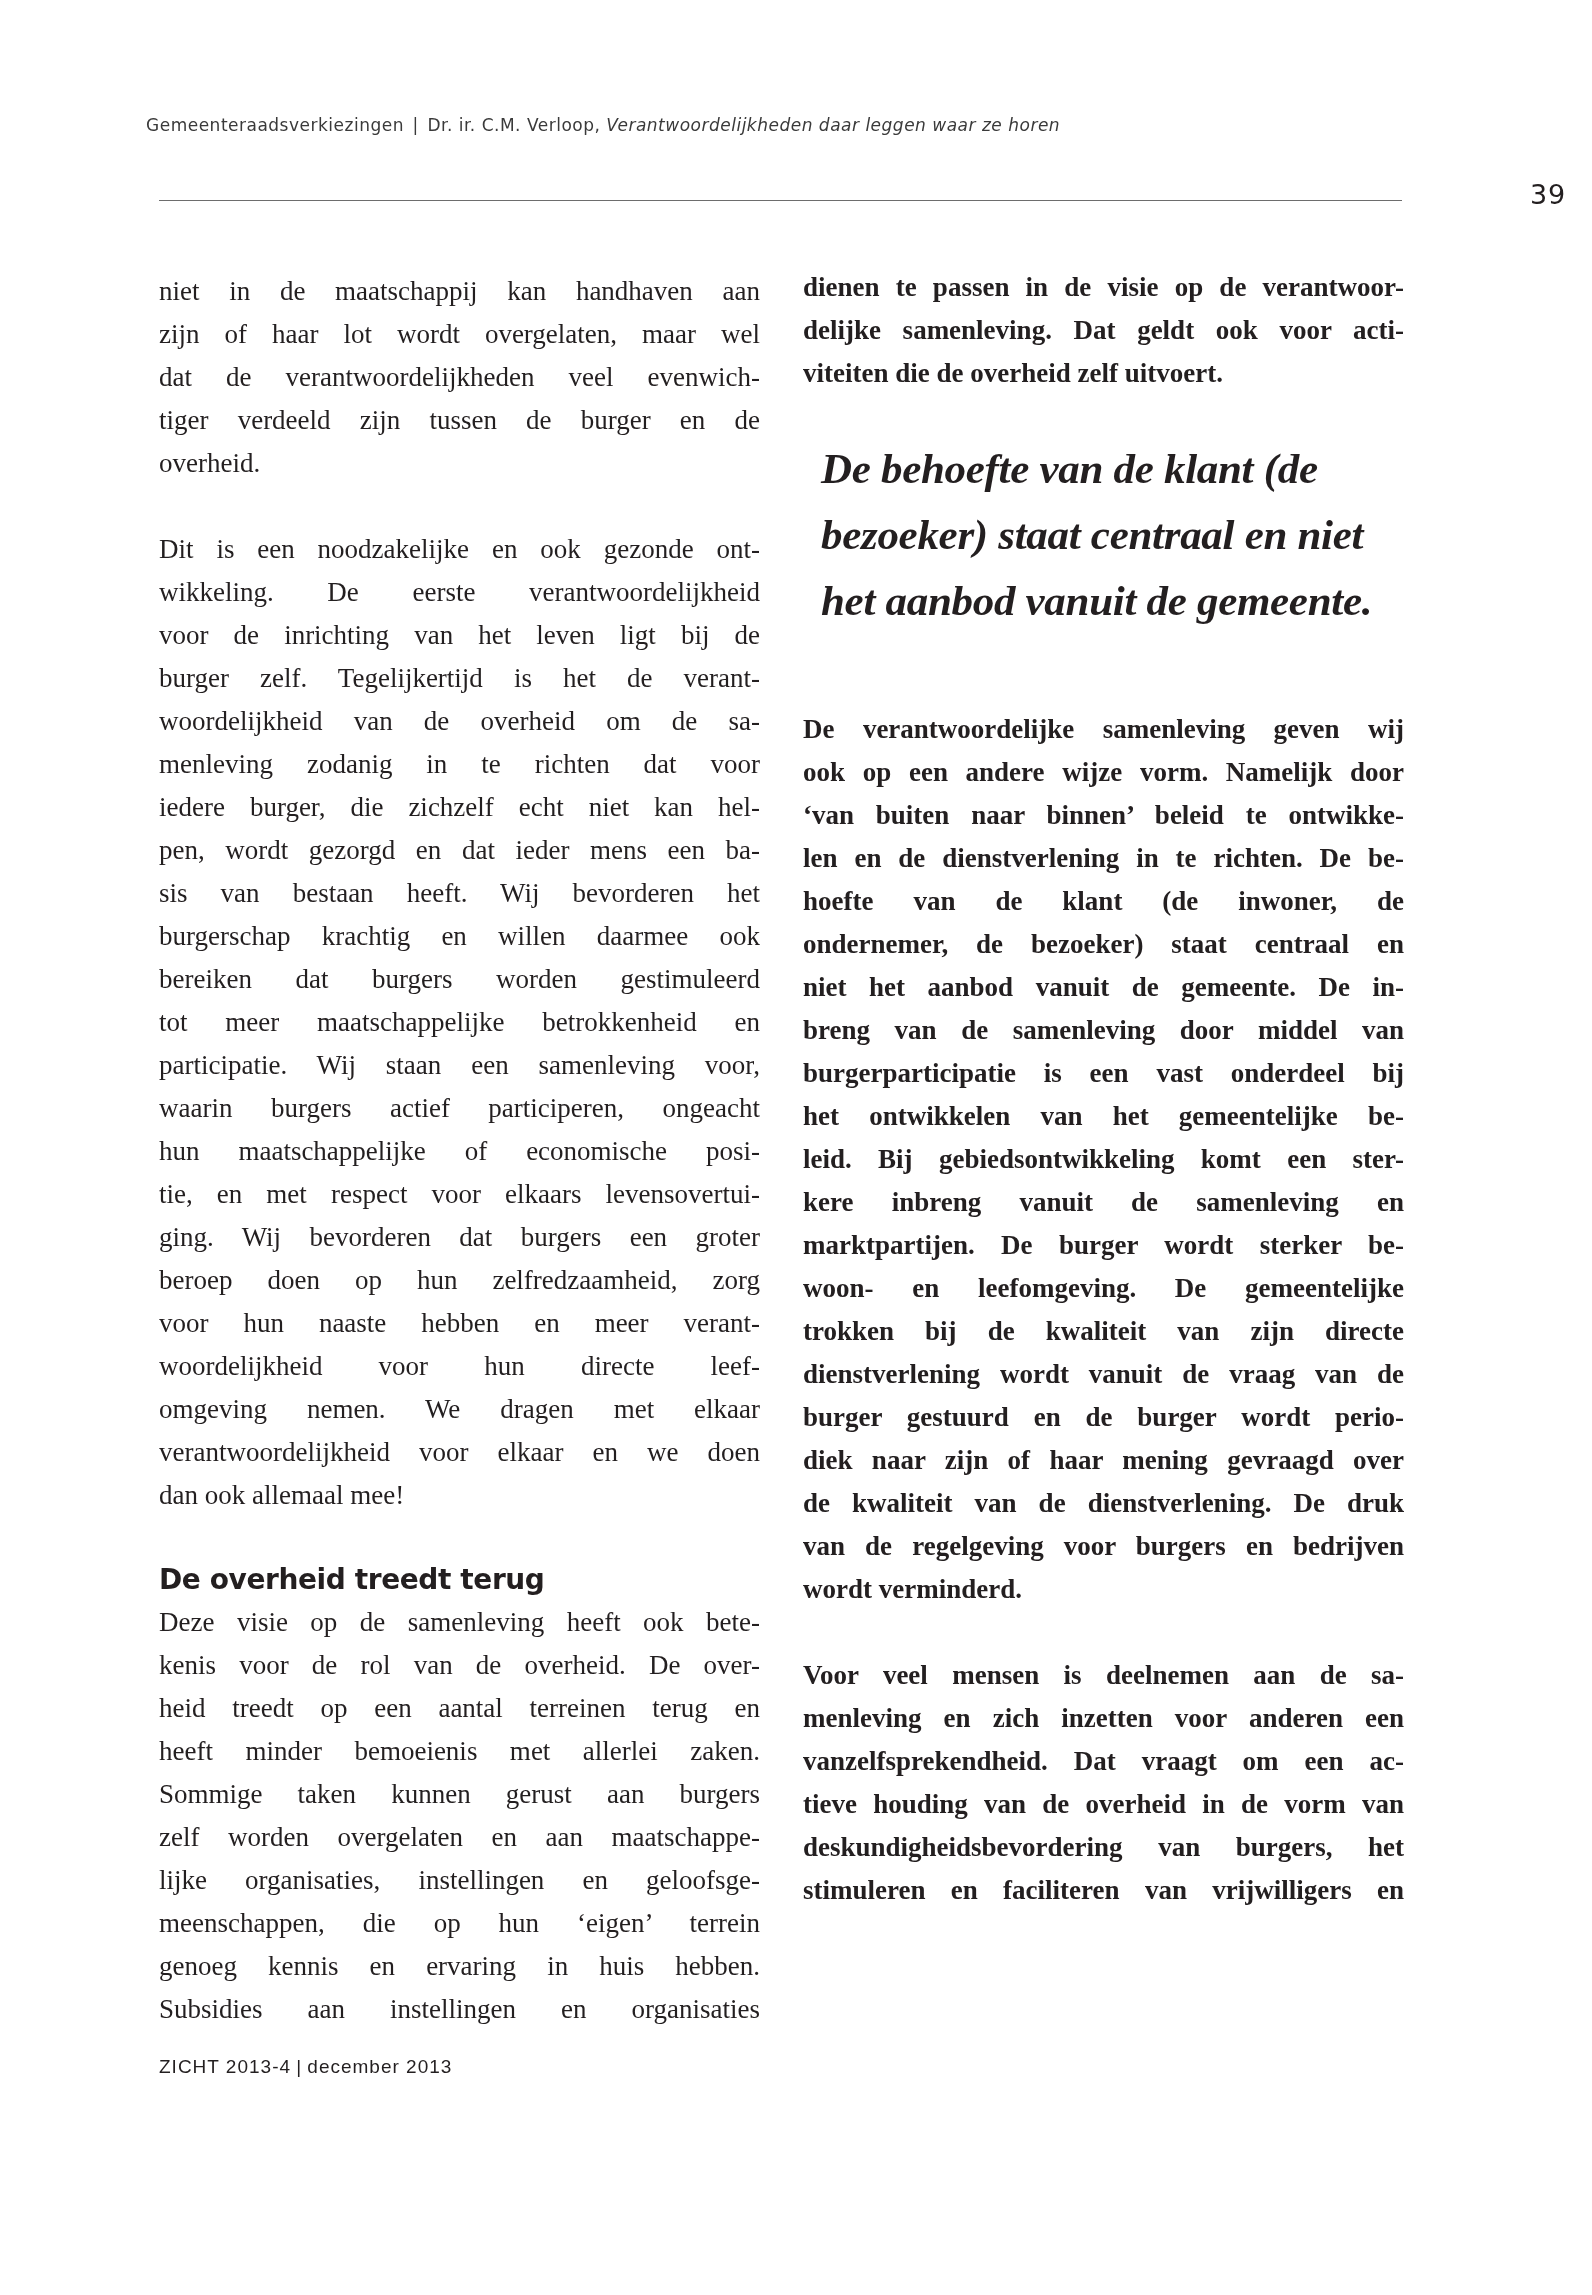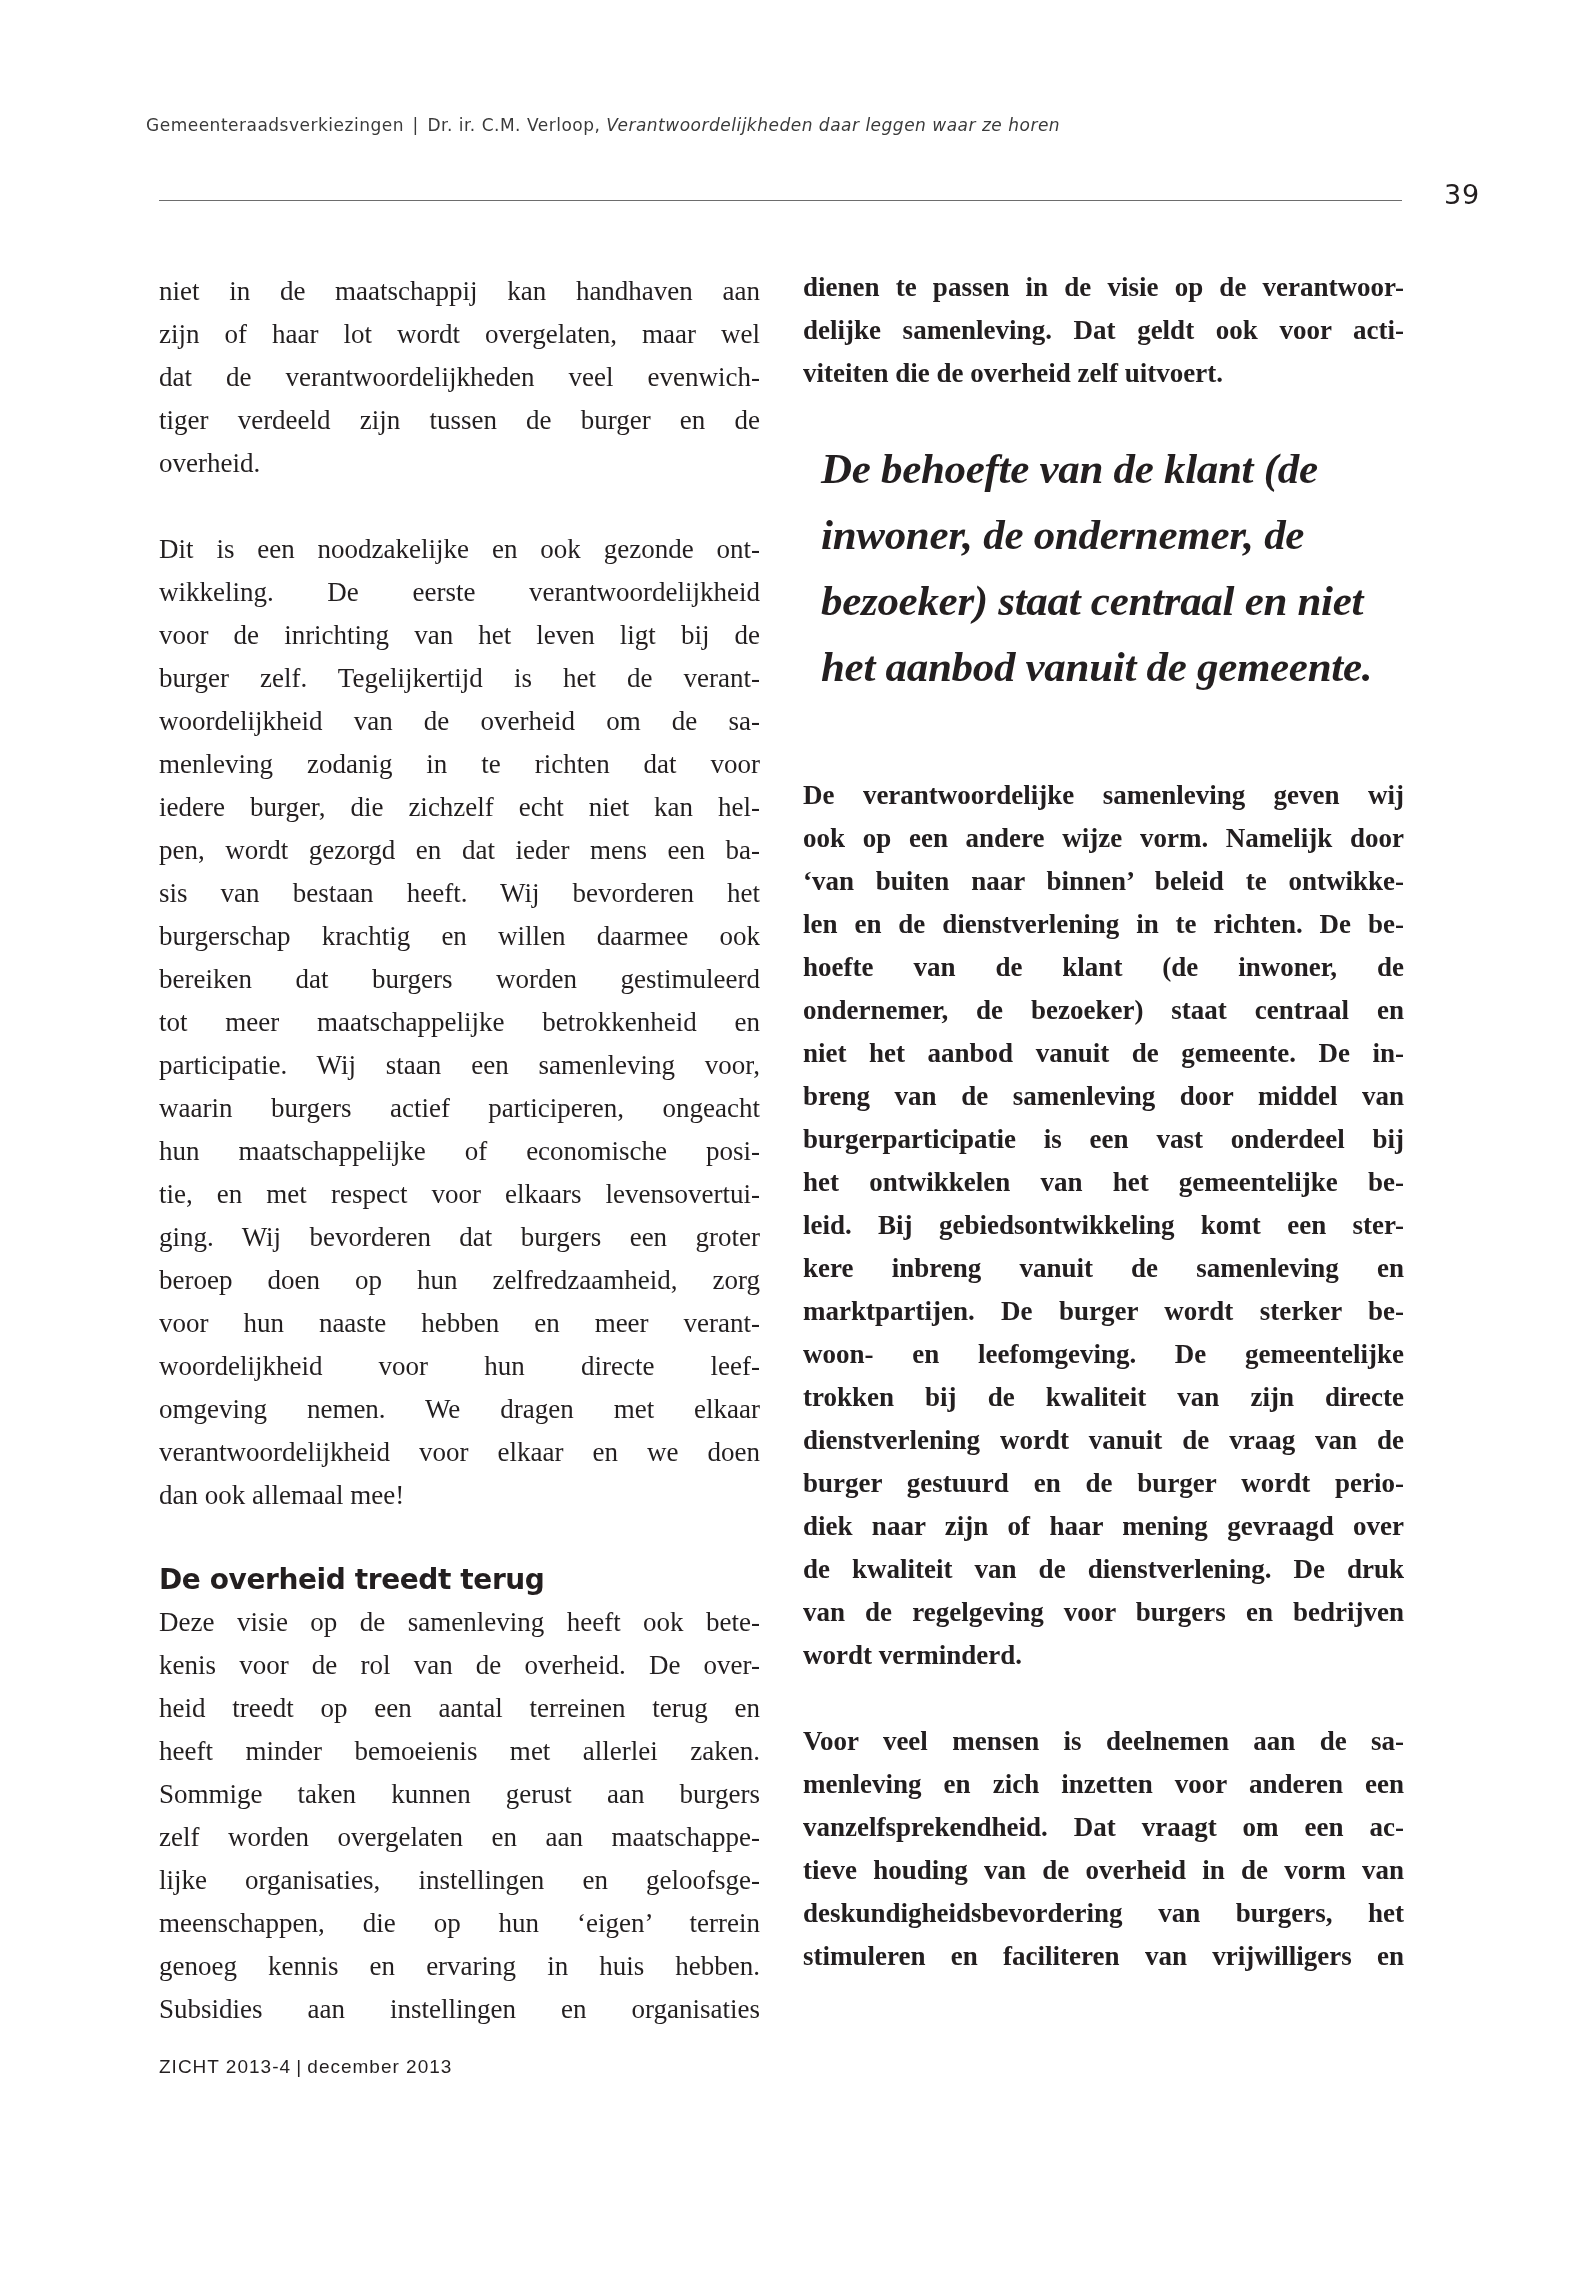--- a/index.html
+++ b/index.html
@@ -9,21 +9,21 @@
       font-family: "DejaVu Sans", sans-serif; font-size: 17px; letter-spacing: 0.5px;
       color: #3a3a3a; white-space: nowrap;
     }
     .running-head .sep { margin: 0 8.6px; }
     .running-head i { font-style: italic; }
     .head-rule {
       position: absolute; left: 159px; top: 200px; width: 1243px; height: 0;
       border-top: 1.7px solid #6d6d6d;
     }
     .page-number {
-      position: absolute; left: 1444px; top: 179px;
+      position: absolute; left: 1530px; top: 179px;
       font-family: "DejaVu Sans", sans-serif; font-size: 27px; color: #231f20; letter-spacing: 0.9px;
     }
     .col {
       position: absolute; width: 601px;
       font-family: "Liberation Serif", serif; font-size: 27px; line-height: 43px;
       text-align: justify; hyphens: manual;
     }
     .col-left { left: 159px; top: 270px; }
     .col-right { left: 803px; top: 266px; font-weight: bold; }
     .col p { margin: 0; }
@@ -106,21 +106,20 @@
 </div>
 
 <div class="col col-right">
   <p>
       <span class="line">dienen te passen in de visie op de verantwoor-</span>
       <span class="line">delijke samenleving. Dat geldt ook voor acti-</span>
       <span class="line last">viteiten die de overheid zelf uitvoert.</span>
     </p>
   <div class="pull-quote">
       <span class="line-wrap">De behoefte van de klant (de</span>
-      <span class="line-wrap">inwoner, de ondernemer, de</span>
       <span class="line-wrap">bezoeker) staat centraal en niet</span>
       <span class="line-wrap">het aanbod vanuit de gemeente.</span>
     </div>
   <p class="after-quote">
       <span class="line">De verantwoordelijke samenleving geven wij</span>
       <span class="line">ook op een andere wijze vorm. Namelijk door</span>
       <span class="line">‘van buiten naar binnen’ beleid te ontwikke-</span>
       <span class="line">len en de dienstverlening in te richten. De be-</span>
       <span class="line">hoefte van de klant (de inwoner, de</span>
       <span class="line">ondernemer, de bezoeker) staat centraal en</span>

